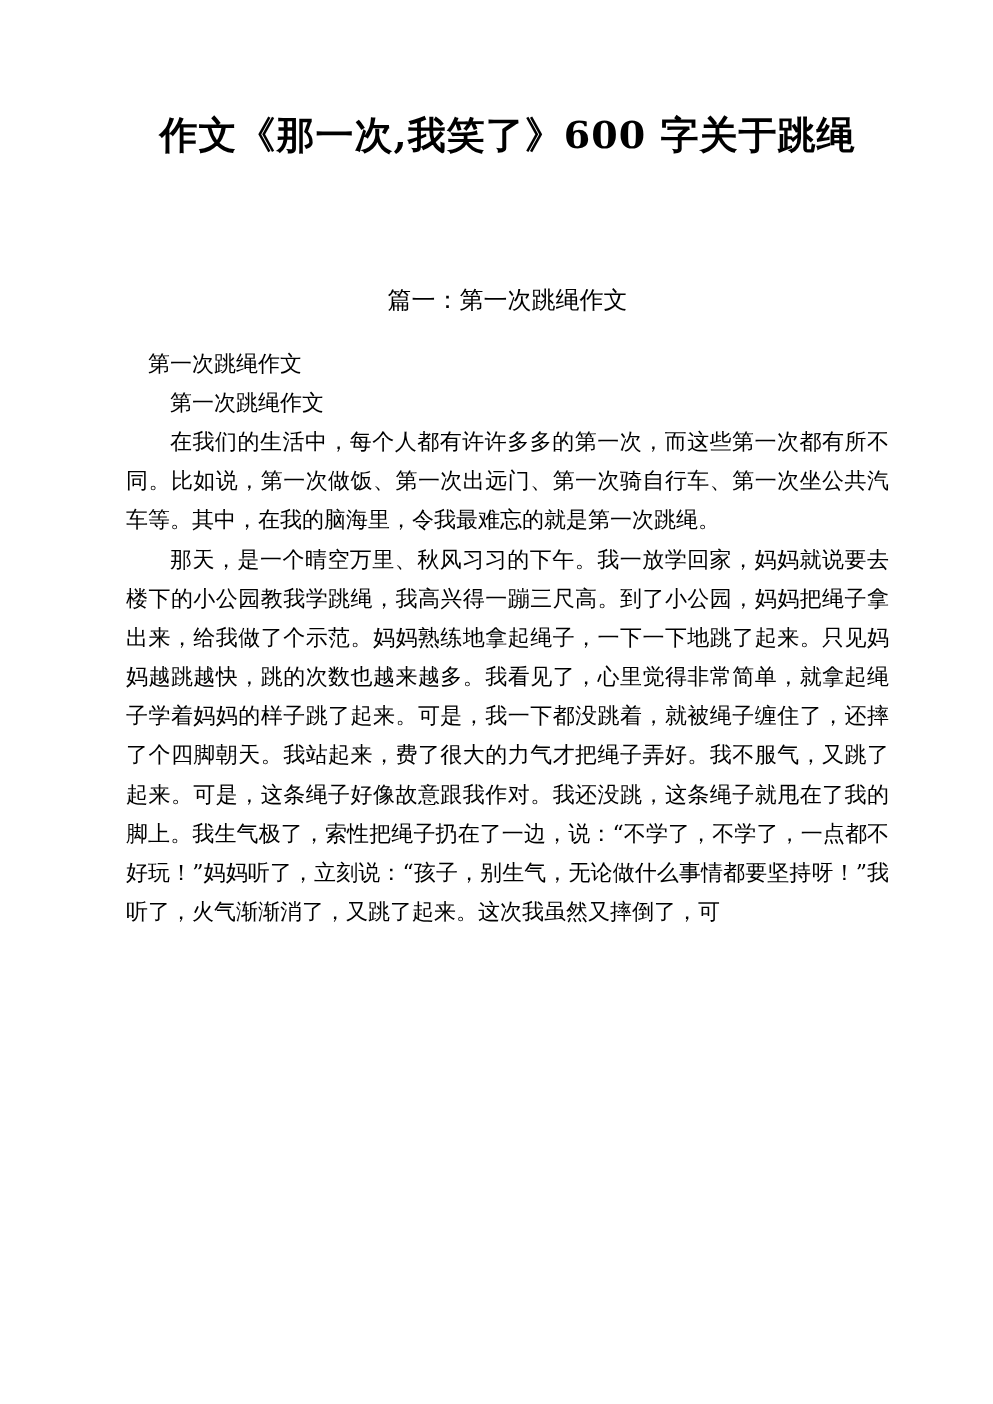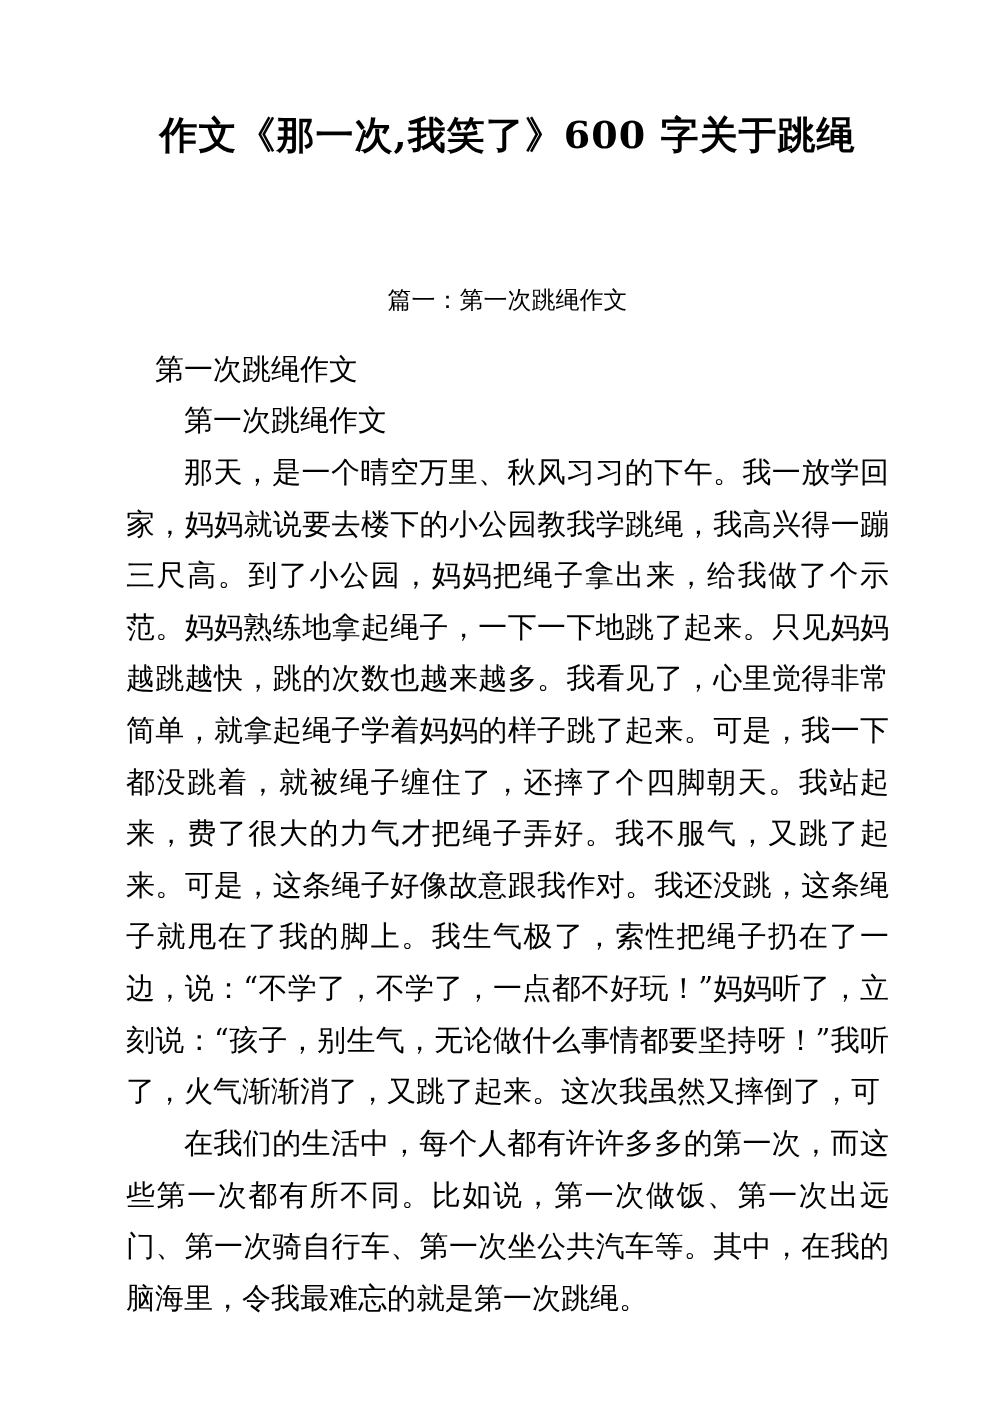--- a/index.html
+++ b/index.html
@@ -33,21 +33,21 @@
     margin: 0;
     padding-top: 122px;
     font-size: 24px;
     font-weight: normal;
     text-align: center;
     line-height: 1.6;
     font-family: Liberation Serif, serif;
   }
   .para {
     margin: 0;
-    font-size: 29px;
+    font-size: 22px;
     line-height: 1.78;
     text-align: justify;
     text-justify: inter-ideograph;
   }
   .para.short {
     text-align: left;
   }
   .indent-1 {
     text-indent: 1em;
     padding-top: 14px;
@@ -66,18 +66,18 @@
 
   <h1 class="doc-title">作文《那一次,我笑了》600 字关于跳绳</h1>
 
   <h2 class="section-heading">篇一：第一次跳绳作文</h2>
 
   <div class="body-block">
     <p class="para short indent-1">第一次跳绳作文</p>
 
     <p class="para short indent-2">第一次跳绳作文</p>
 
+    <p class="para indent-2">在我们的生活中，每个人都有许许多多的第一次，而这些第一次都有所不同。比如说，第一次做饭、第一次出远门、第一次骑自行车、第一次坐公共汽车等。其中，在我的脑海里，令我最难忘的就是第一次跳绳。</p>
+
     <p class="para indent-2">那天，是一个晴空万里、秋风习习的下午。我一放学回家，妈妈就说要去楼下的小公园教我学跳绳，我高兴得一蹦三尺高。到了小公园，妈妈把绳子拿出来，给我做了个示范。妈妈熟练地拿起绳子，一下一下地跳了起来。只见妈妈越跳越快，跳的次数也越来越多。我看见了，心里觉得非常简单，就拿起绳子学着妈妈的样子跳了起来。可是，我一下都没跳着，就被绳子缠住了，还摔了个四脚朝天。我站起来，费了很大的力气才把绳子弄好。我不服气，又跳了起来。可是，这条绳子好像故意跟我作对。我还没跳，这条绳子就甩在了我的脚上。我生气极了，索性把绳子扔在了一边，说：“不学了，不学了，一点都不好玩！”妈妈听了，立刻说：“孩子，别生气，无论做什么事情都要坚持呀！”我听了，火气渐渐消了，又跳了起来。这次我虽然又摔倒了，可</p>
-
-    <p class="para indent-2">在我们的生活中，每个人都有许许多多的第一次，而这些第一次都有所不同。比如说，第一次做饭、第一次出远门、第一次骑自行车、第一次坐公共汽车等。其中，在我的脑海里，令我最难忘的就是第一次跳绳。</p>
   </div>
 
 </div>
 
 </body></html>

